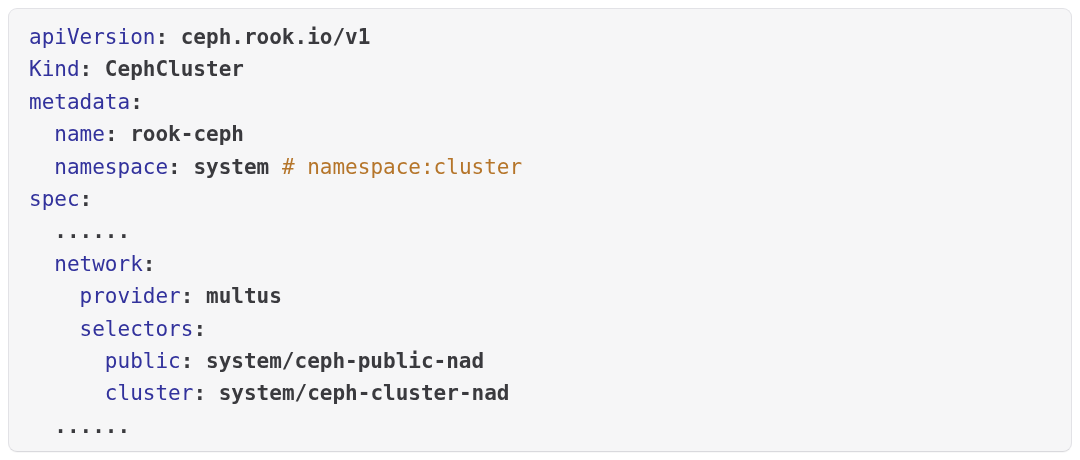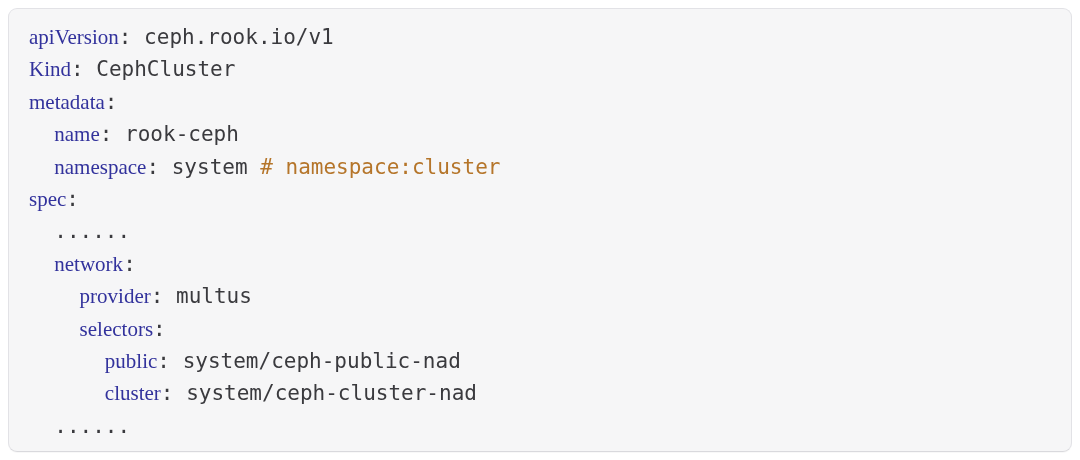--- a/index.html
+++ b/index.html
@@ -32,22 +32,22 @@
     box-shadow: 0 1px 1px rgba(0,0,0,0.03);
   }
   .code-lines {
     font-family: "DejaVu Sans Mono", "Liberation Mono", monospace;
     font-size: 21px;
     line-height: 32.4px;
     white-space: pre;
     color: var(--plain);
   }
   .code-line { height: 32.4px; }
-  .tok-key     { color: var(--key); font-family: Liberation Serif, serif; }
-  .tok-plain   { color: var(--plain); }
+  .tok-key     { color: var(--key); }
+  .tok-plain   { color: var(--plain); font-weight: bold; }
   .tok-comment { color: var(--comment); }
 </style>
 </head>
 <body>
 
 <div class="code-card">
   <div class="code-lines"><div class="code-line"><span class="tok tok-key">apiVersion</span><span class="tok tok-plain">: ceph.rook.io/v1</span></div><div class="code-line"><span class="tok tok-key">Kind</span><span class="tok tok-plain">: CephCluster</span></div><div class="code-line"><span class="tok tok-key">metadata</span><span class="tok tok-plain">:</span></div><div class="code-line"><span class="tok tok-plain">  </span><span class="tok tok-key">name</span><span class="tok tok-plain">: rook-ceph</span></div><div class="code-line"><span class="tok tok-plain">  </span><span class="tok tok-key">namespace</span><span class="tok tok-plain">: system </span><span class="tok tok-comment"># namespace:cluster</span></div><div class="code-line"><span class="tok tok-key">spec</span><span class="tok tok-plain">:</span></div><div class="code-line"><span class="tok tok-plain">  ......</span></div><div class="code-line"><span class="tok tok-plain">  </span><span class="tok tok-key">network</span><span class="tok tok-plain">:</span></div><div class="code-line"><span class="tok tok-plain">    </span><span class="tok tok-key">provider</span><span class="tok tok-plain">: multus</span></div><div class="code-line"><span class="tok tok-plain">    </span><span class="tok tok-key">selectors</span><span class="tok tok-plain">:</span></div><div class="code-line"><span class="tok tok-plain">      </span><span class="tok tok-key">public</span><span class="tok tok-plain">: system/ceph-public-nad</span></div><div class="code-line"><span class="tok tok-plain">      </span><span class="tok tok-key">cluster</span><span class="tok tok-plain">: system/ceph-cluster-nad</span></div><div class="code-line"><span class="tok tok-plain">  ......</span></div></div>
 </div>
 
 </body></html>

